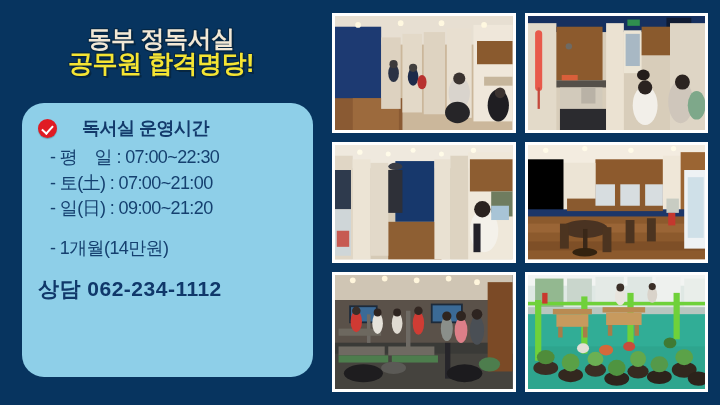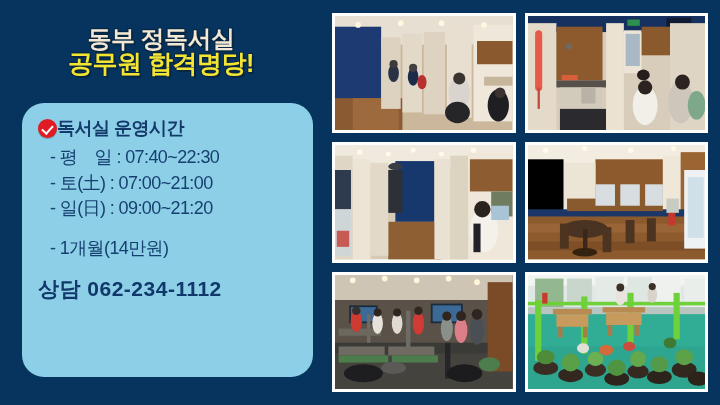--- a/index.html
+++ b/index.html
@@ -60,21 +60,21 @@
     background: #8ecfe8;
     border-radius: 22px;
     box-sizing: border-box;
     padding: 13px 16px 10px 16px;
   }
 
   .section { margin: 0; }
   .section-head {
     display: flex;
     align-items: center;
-    gap: 0;
+    gap: 25px;
     margin-bottom: 5px;
   }
   .check-icon {
     width: 19px;
     height: 19px;
     flex: 0 0 19px;
     border-radius: 50%;
     background: #e01b24;
     position: relative;
     box-shadow: 0 1px 1px rgba(0,0,0,.25);
@@ -161,21 +161,21 @@
     </div>
 
     <div id="info-card">
 
       <div class="section" id="hours-section">
         <div class="section-head">
           <span class="check-icon"></span>
           <span class="section-title">독서실 운영시간</span>
         </div>
         <ul class="detail-list">
-          <li>- 평　일 : 07:40~22:30</li>
+          <li>- 평　일 : 07:00~22:30</li>
           <li>- 토(土) : 07:00~21:00</li>
           <li>- 일(日) : 09:00~21:20</li>
         </ul>
       </div>
 
       <div class="section" id="fees-section">
         <ul class="detail-list">
           <li>- 1개월(14만원)</li>
         </ul>
       </div>

